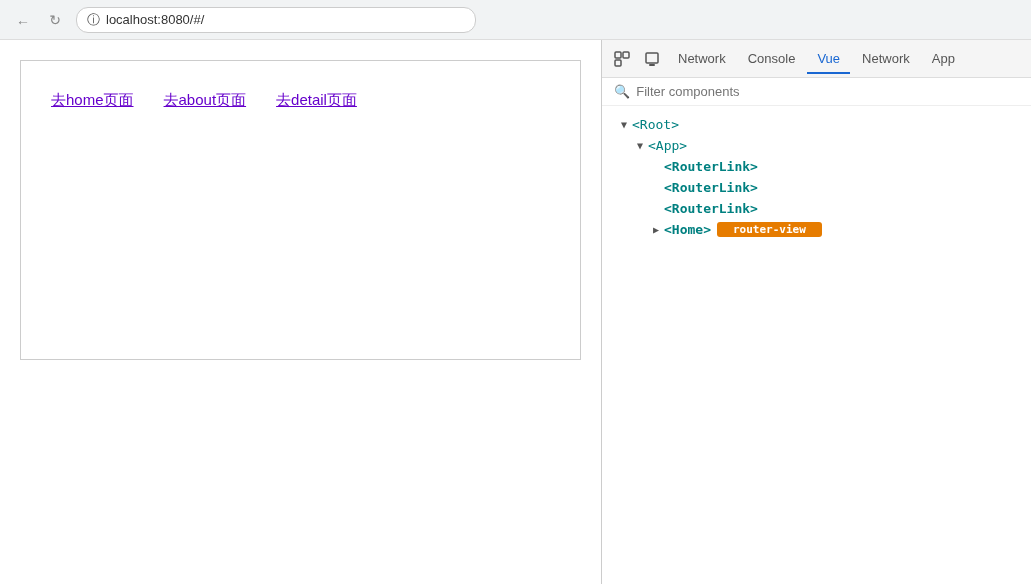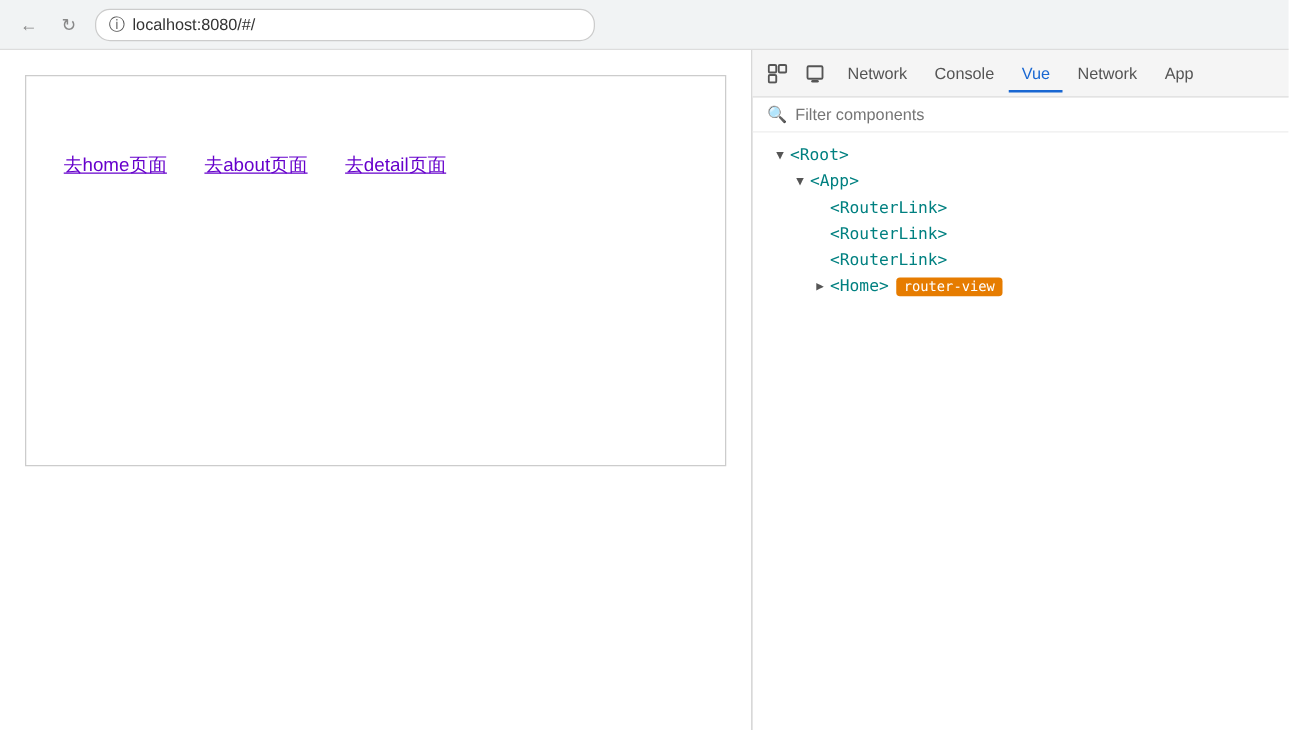--- a/index.html
+++ b/index.html
@@ -48,21 +48,20 @@
     }
     .page-frame {
       border: 1px solid #ccc;
       padding: 30px 30px 200px 30px;
       min-height: 300px;
     }
     .nav-links {
       display: flex;
       gap: 30px;
       margin-bottom: 30px;
-      margin-top: 32px;
     }
     .nav-link {
       color: #6600cc;
       text-decoration: underline;
       cursor: pointer;
       font-size: 15px;
     }
     .checkbox-row {
       display: flex;
       align-items: center;
@@ -182,29 +181,29 @@
       align-items: center;
       justify-content: center;
       color: #555;
       font-size: 10px;
     }
     .tree-tag { color: #008080; }
     .router-view-badge {
       background: #e67c00;
       color: #fff;
       font-size: 11px;
-      padding: 1px 6px;
+      padding: 1px 16px;
       border-radius: 3px;
       margin-left: 6px;
     }
 
     
     .indent-0 { padding-left: 14px; }
     .indent-1 { padding-left: 30px; }
-    .indent-2 { padding-left: 46px; }
+    .indent-2 { padding-left: 46px; font-weight: bold; }
   </style>
 </head>
 <body>
 
 <div class="browser-bar">
   <div class="nav-btn">←</div>
   <div class="nav-btn">↻</div>
   <div class="address-bar">
     <span class="info-icon">ⓘ</span>
     <span>localhost:8080/#/</span>

